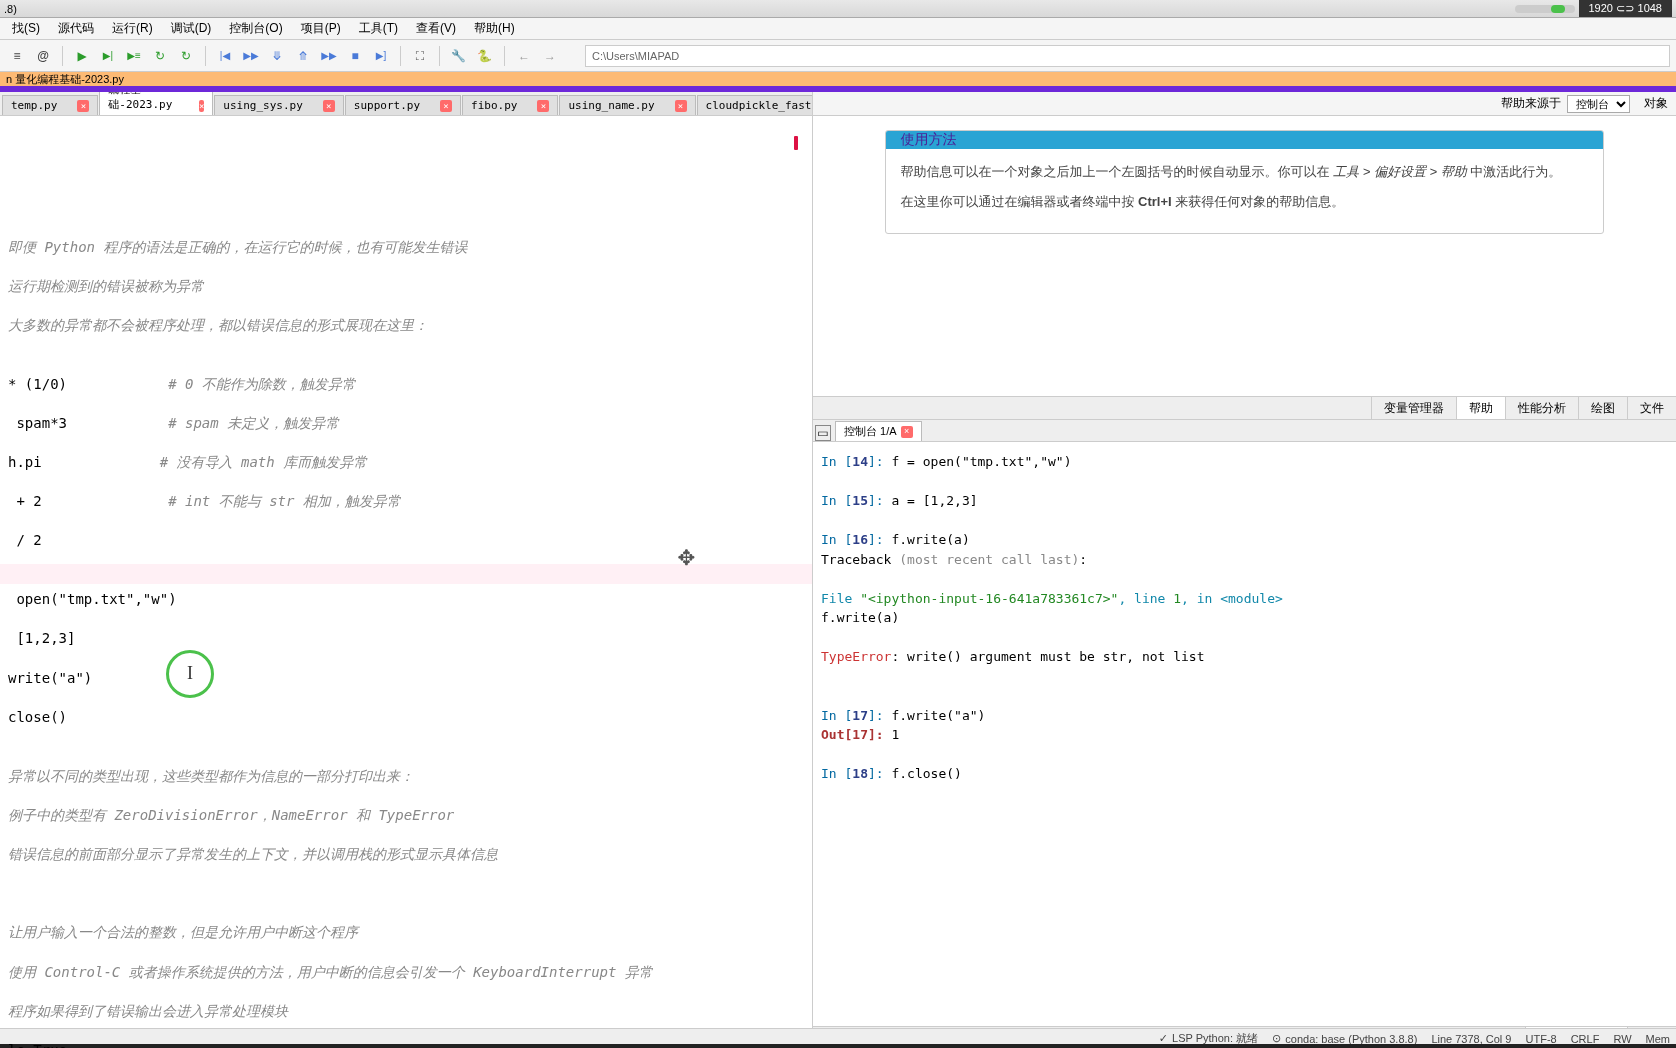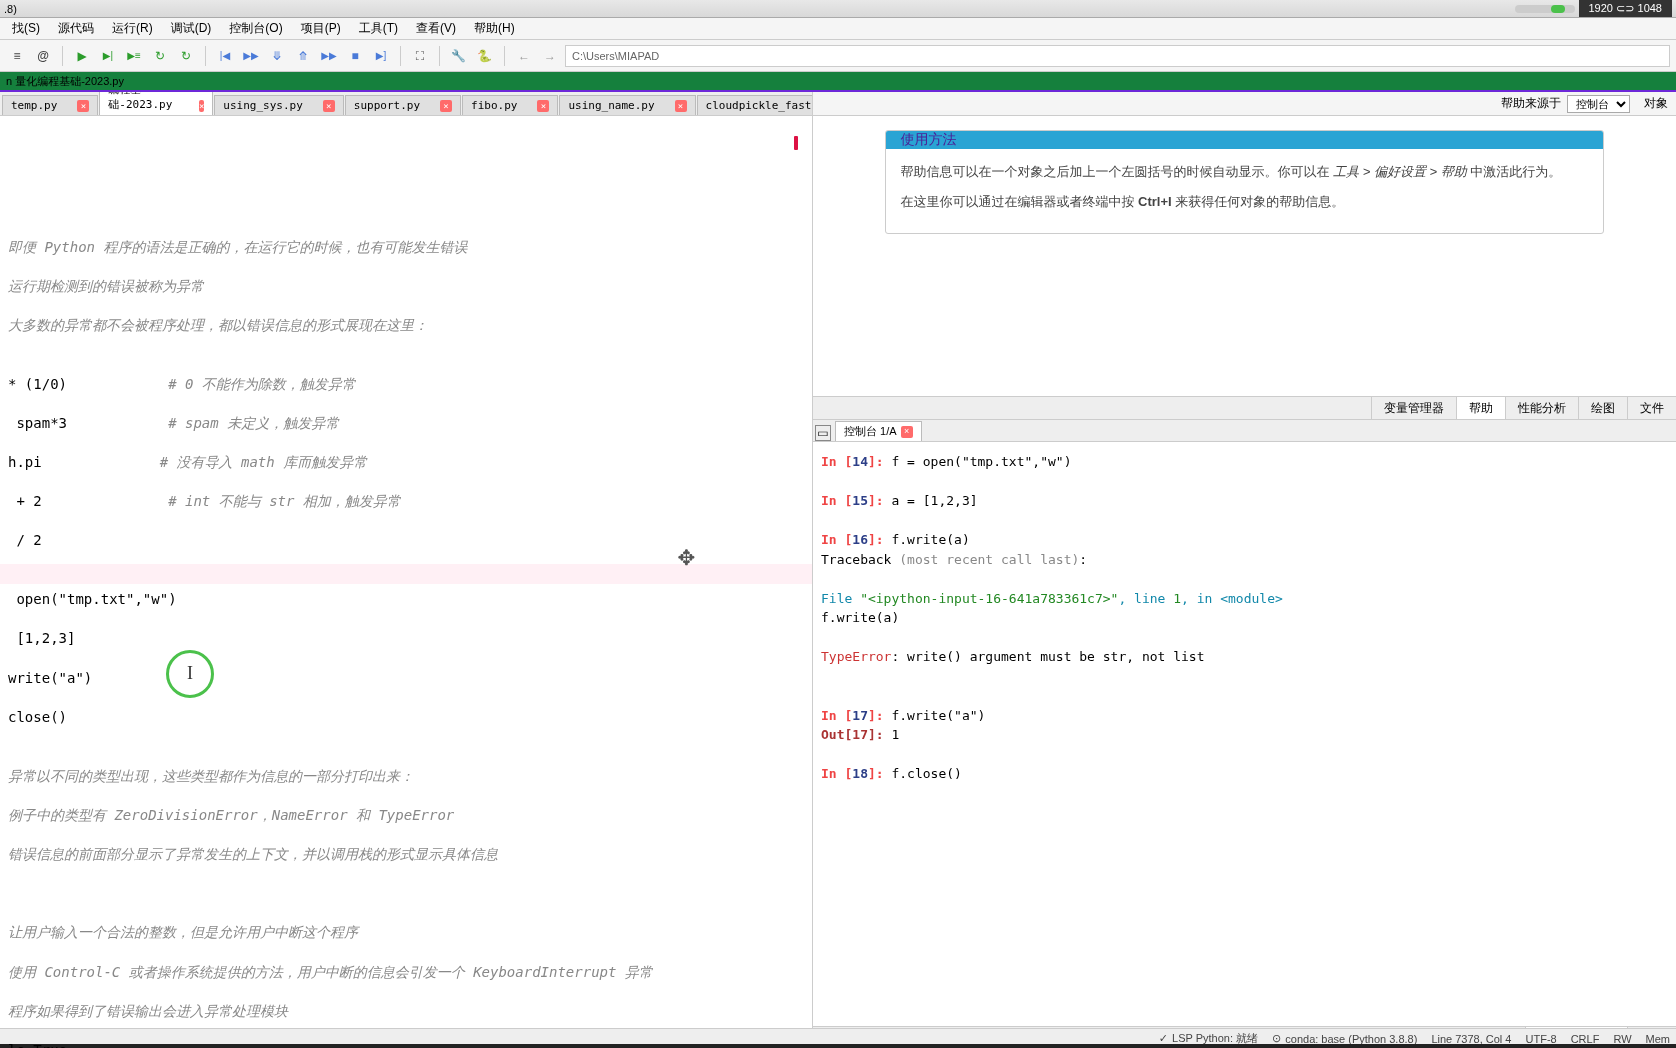--- a/index.html
+++ b/index.html
@@ -46,24 +46,24 @@
   display: flex; align-items: center; padding: 0 6px; gap: 4px;
 }
 .tool-btn {
   width: 22px; height: 22px; display: flex; align-items: center;
   justify-content: center; cursor: pointer; border-radius: 2px;
 }
 .tool-sep { width: 1px; height: 20px; background: #ccc; margin: 0 4px; }
 .path-box {
   flex: 1; height: 22px; border: 1px solid #ccc; background: #fff;
   padding: 2px 6px; font-size: 11px; display: flex; align-items: center;
-  margin-left: 0; color: #666;
+  margin-left: 20px; color: #666;
 }
 .breadcrumb {
-  height: 20px; background: #15803d; border-bottom: 2px solid #6d28d9;
+  height: 20px; background: #fdba74; border-bottom: 6px solid #6d28d9;
   font-size: 11px; padding: 2px 6px; display: flex; align-items: center;
 }
 .main { display: flex; height: 956px; }
 .editor-pane { width: 812px; background: #fff; position: relative; display: flex; flex-direction: column; }
 .right-pane { flex: 1; background: #f5f5f5; display: flex; flex-direction: column; border-left: 1px solid #ccc; }
 .tab-strip {
   height: 24px; background: #eee; border-bottom: 1px solid #ccc;
   display: flex; align-items: flex-end; padding-left: 2px; overflow: hidden;
 }
 .tab {
@@ -152,21 +152,21 @@
   align-items: center; gap: 4px;
 }
 .console-sq {
   width: 16px; height: 16px; border: 1px solid #888; margin-right: 4px;
   display: flex; align-items: center; justify-content: center;
 }
 .console-body {
   flex: 1; font-family: Consolas, monospace; font-size: 13px;
   padding: 10px 8px; line-height: 1.5; overflow: hidden;
 }
-.in-prompt { color: #ef4444; font-weight: bold; }
+.in-prompt { color: #0369a1; font-weight: normal; }
 .in-num { color: #2c3e87; font-weight: bold; }
 .out-prompt { color: #a33; font-weight: bold; }
 .tb-grey { color: #888; }
 .tb-green { color: #228822; }
 .tb-cyan { color: #1188aa; }
 .tb-red { color: #cc3333; }
 .console-footer-tabs {
   height: 22px; border-top: 1px solid #ccc; display: flex;
   justify-content: flex-end; background: #eee;
 }
@@ -343,20 +343,20 @@
         <div class="cf-tab active">IPython控制台</div>
         <div class="cf-tab">历史</div>
       </div>
     </div>
   </div>
 </div>
 
 <div class="status-bar">
   <span class="status-item">✓ <span>LSP Python: 就绪</span></span>
   <span class="status-item">⊙ <span>conda: base (Python 3.8.8)</span></span>
-  <span class="status-item">Line 7378, Col 4</span>
+  <span class="status-item">Line 7378, Col 9</span>
   <span class="status-item">UTF-8</span>
   <span class="status-item">CRLF</span>
   <span class="status-item">RW</span>
   <span class="status-item">Mem</span>
 </div>
 
 <div class="taskbar"></div>
 
 </body></html>

